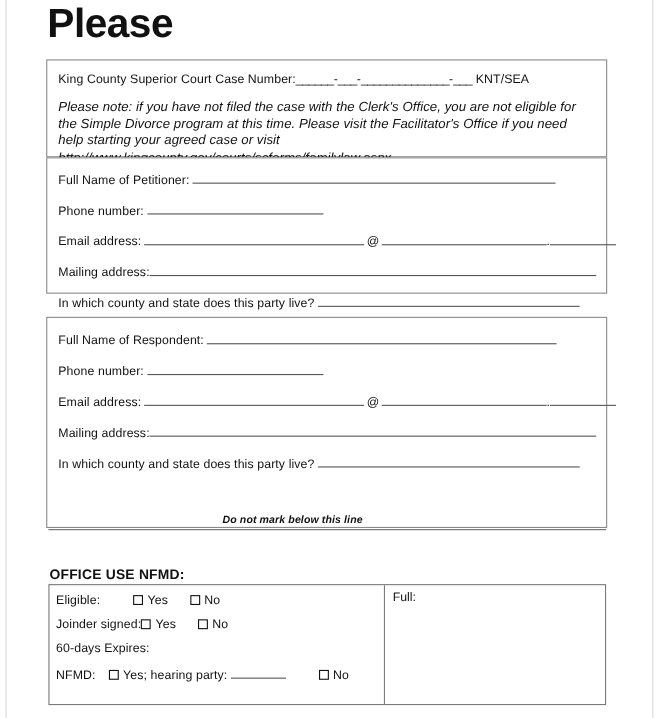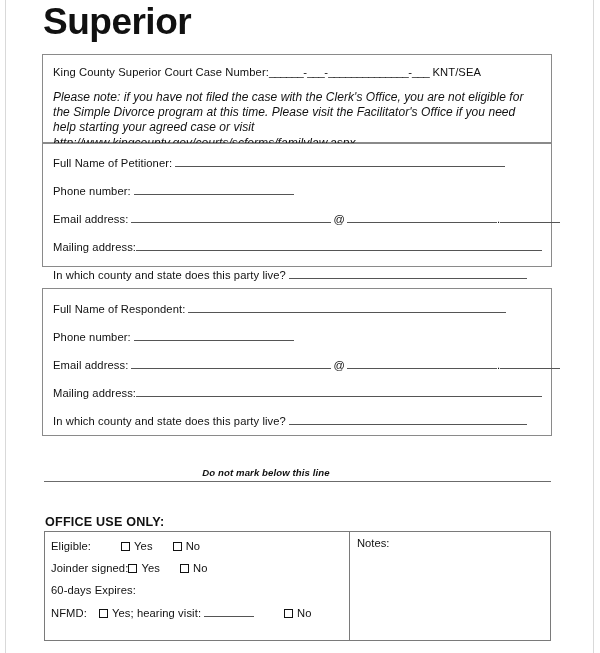--- a/index.html
+++ b/index.html
@@ -44,21 +44,21 @@
   .box {
     position: absolute;
     left: 42px;
     width: 510px;
     box-sizing: border-box;
     border: 1px solid #8a8a8a;
     background: #ffffff;
   }
   .box.case-box   { top: 54px;  height: 89px; }
   .box.petitioner { top: 143px; height: 124px; }
-  .box.respondent { top: 288px; height: 148px; }
+  .box.respondent { top: 288px; height: 192px; }
 
   .case-line {
     position: absolute;
     left: 10px;
     top: 11px;
     font-size: 11.2px;
     white-space: nowrap;
     letter-spacing: 0.1px;
   }
   .case-line .blank { letter-spacing: -0.5px; }
@@ -172,21 +172,21 @@
     width: 50px;
     margin-left: 3px;
     vertical-align: baseline;
   }
 </style>
 </head>
 <body>
 
 <div class="page-frame"></div>
 
-<div class="doc-title">Superior</div>
+<div class="doc-title">Please</div>
 
 <div class="box case-box">
 
   <div class="case-line">
     <span>King County Superior Court Case Number:</span><span class="blank">______</span><span>-</span><span class="blank">___</span><span>-</span><span class="blank">______________</span><span>-</span><span class="blank">___</span>&nbsp;<span>KNT/SEA</span>
   </div>
 
   <div class="note-para">Please note: if you have not filed the case with the Clerk's Office, you are not eligible for the Simple Divorce program at this time. Please visit the Facilitator's Office if you need help starting your agreed case or visit http://www.kingcounty.gov/courts/scforms/familylaw.aspx.</div>
 
 </div>
@@ -235,36 +235,36 @@
 
   <div class="field-row" style="top:125px;">
     <span>In which county and state does this party live?</span><span class="rule" style="width:238px;"></span>
   </div>
 
 </div>
 
 <div class="nomark-text">Do not mark below this line</div>
 <div class="nomark-rule"></div>
 
-<div class="office-heading">OFFICE USE ONLY:</div>
+<div class="office-heading">OFFICE USE NFMD:</div>
 
 <div class="office-box">
 
   <div class="office-divider"></div>
-  <div class="notes-label">Notes:</div>
+  <div class="notes-label">Full:</div>
 
   <div class="chk-row" style="top:8px;">
     <span>Eligible:</span><span class="gap-lg"></span><span class="cb"></span><span class="lbl">Yes</span><span class="gap-md"></span><span class="cb"></span><span class="lbl">No</span>
   </div>
 
   <div class="chk-row" style="top:30px;">
     <span>Joinder signed:</span><span class="cb"></span><span class="lbl">Yes</span><span class="gap-md"></span><span class="cb"></span><span class="lbl">No</span>
   </div>
 
   <div class="chk-row" style="top:52px;">
     <span>60-days Expires:</span>
   </div>
 
   <div class="chk-row" style="top:74px;">
-    <span>NFMD:</span><span class="gap-sm"></span><span class="cb"></span><span class="lbl">Yes; hearing visit:</span><span class="date-rule"></span><span class="gap-lg"></span><span class="cb"></span><span class="lbl">No</span>
+    <span>NFMD:</span><span class="gap-sm"></span><span class="cb"></span><span class="lbl">Yes; hearing party:</span><span class="date-rule"></span><span class="gap-lg"></span><span class="cb"></span><span class="lbl">No</span>
   </div>
 
 </div>
 
 </body></html>

